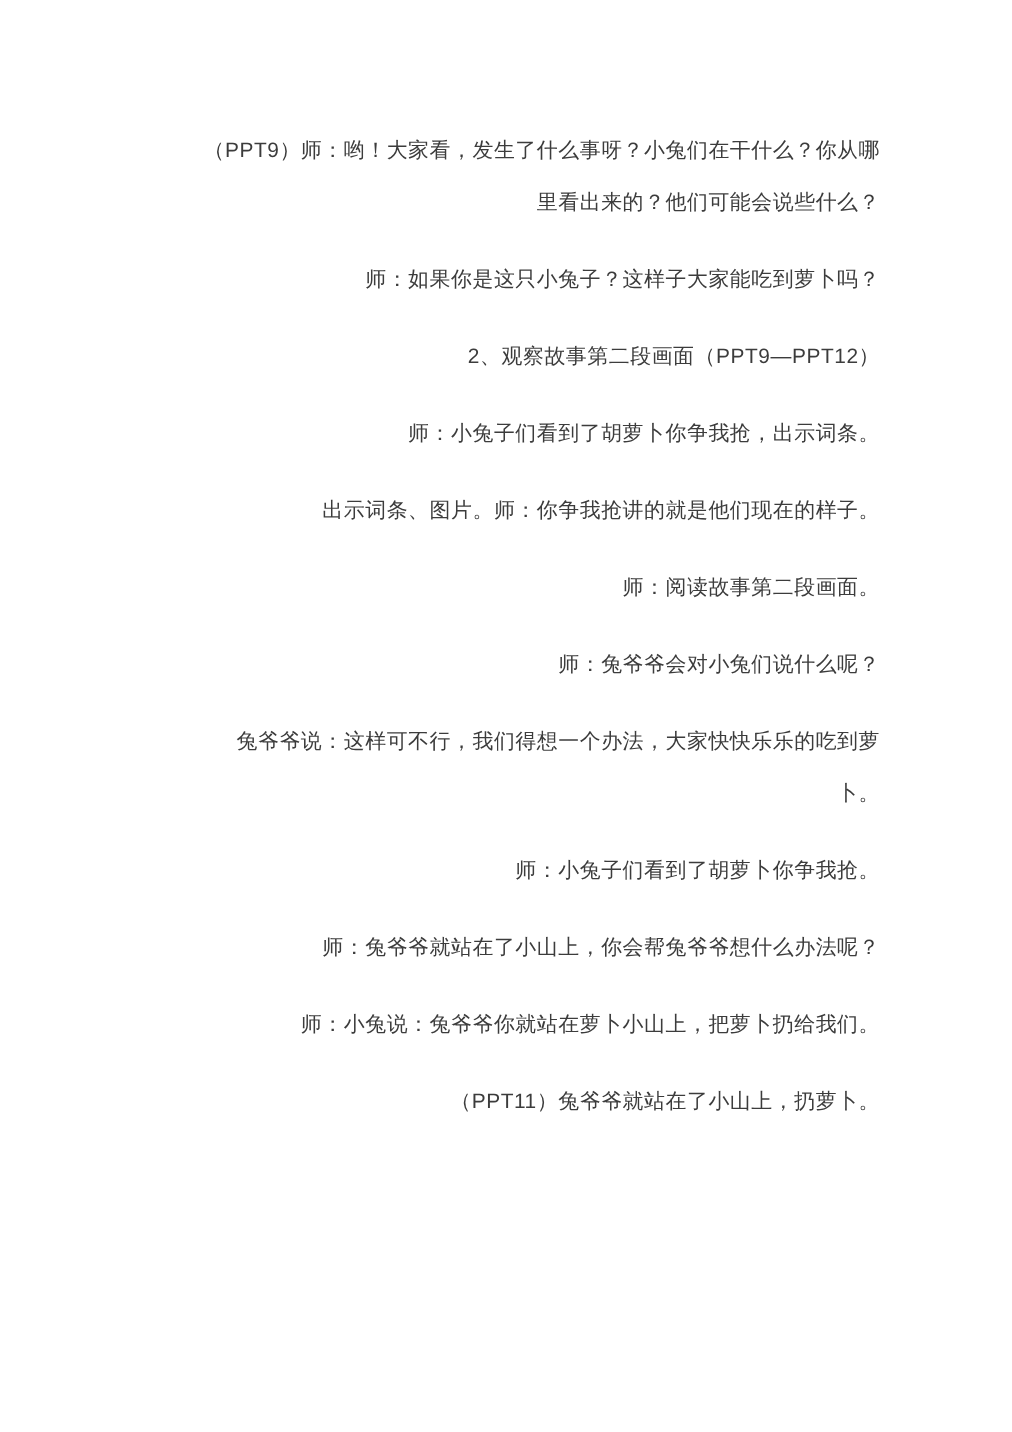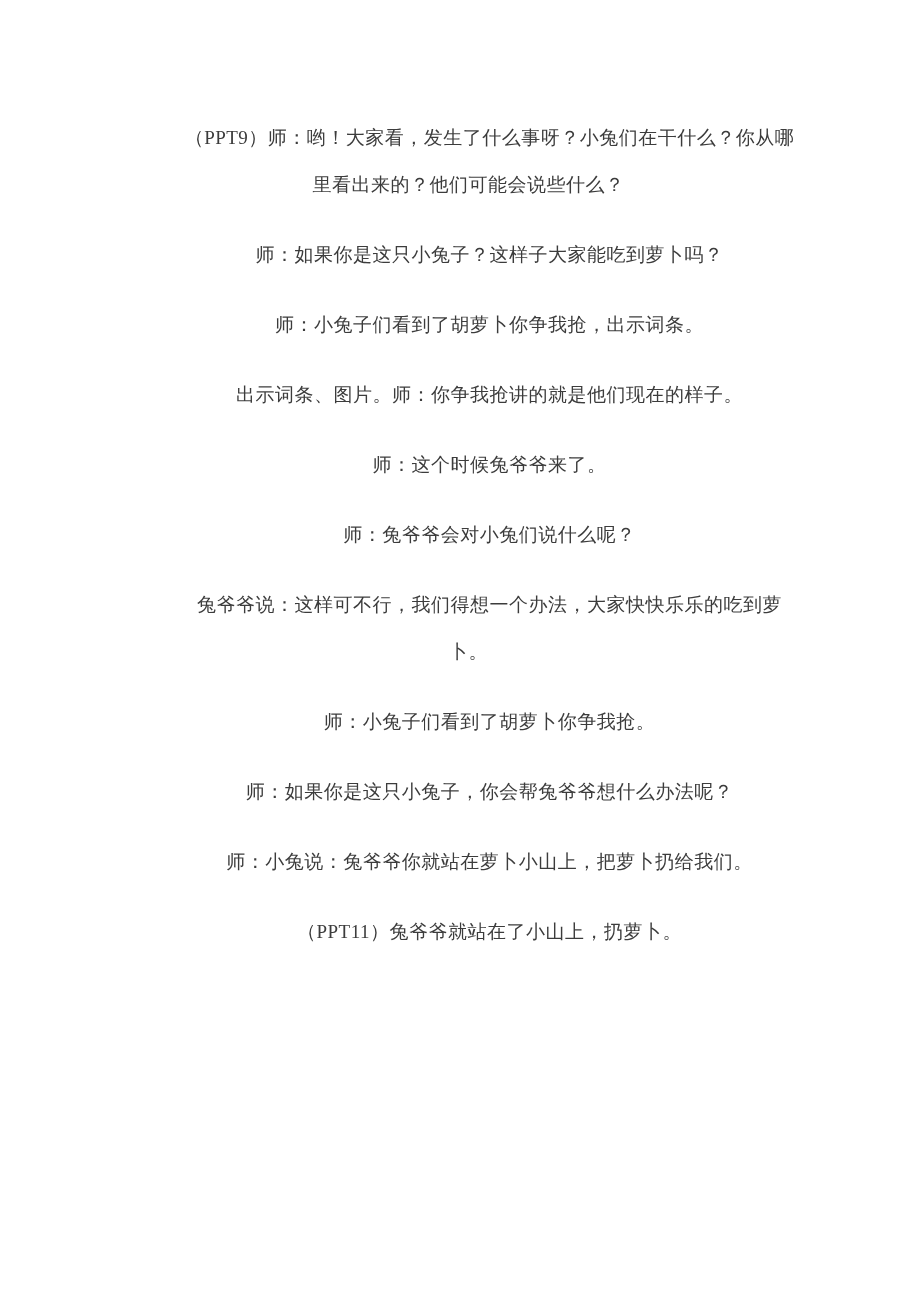--- a/index.html
+++ b/index.html
@@ -20,35 +20,35 @@
     padding: 114px 120px 0 137px;
     background: #ffffff;
   }
   .doc-body p.para {
     margin: 0 0 23px 0;
     font-size: 19px;
     line-height: 47px;
     letter-spacing: 0.5px;
     color: #3c3c3c;
     text-indent: 42px;
-    text-align: center;
+    text-align: right;
     word-break: break-all;
-    font-family: Liberation Serif, serif;
   }
 </style>
 </head>
 <body>
 
 <div class="doc-page">
   <div class="doc-body">
       <p class="para">（PPT9）师：哟！大家看，发生了什么事呀？小兔们在干什么？你从哪里看出来的？他们可能会说些什么？</p>
       <p class="para">师：如果你是这只小兔子？这样子大家能吃到萝卜吗？</p>
+      <p class="para">2、观察故事第二段画面（PPT9—PPT12）</p>
       <p class="para">师：小兔子们看到了胡萝卜你争我抢，出示词条。</p>
       <p class="para">出示词条、图片。师：你争我抢讲的就是他们现在的样子。</p>
-      <p class="para">师：这个时候兔爷爷来了。</p>
+      <p class="para">师：阅读故事第二段画面。</p>
       <p class="para">师：兔爷爷会对小兔们说什么呢？</p>
       <p class="para">兔爷爷说：这样可不行，我们得想一个办法，大家快快乐乐的吃到萝卜。</p>
       <p class="para">师：小兔子们看到了胡萝卜你争我抢。</p>
-      <p class="para">师：如果你是这只小兔子，你会帮兔爷爷想什么办法呢？</p>
+      <p class="para">师：兔爷爷就站在了小山上，你会帮兔爷爷想什么办法呢？</p>
       <p class="para">师：小兔说：兔爷爷你就站在萝卜小山上，把萝卜扔给我们。</p>
       <p class="para">（PPT11）兔爷爷就站在了小山上，扔萝卜。</p>
     </div>
 </div>
 
 </body></html>

